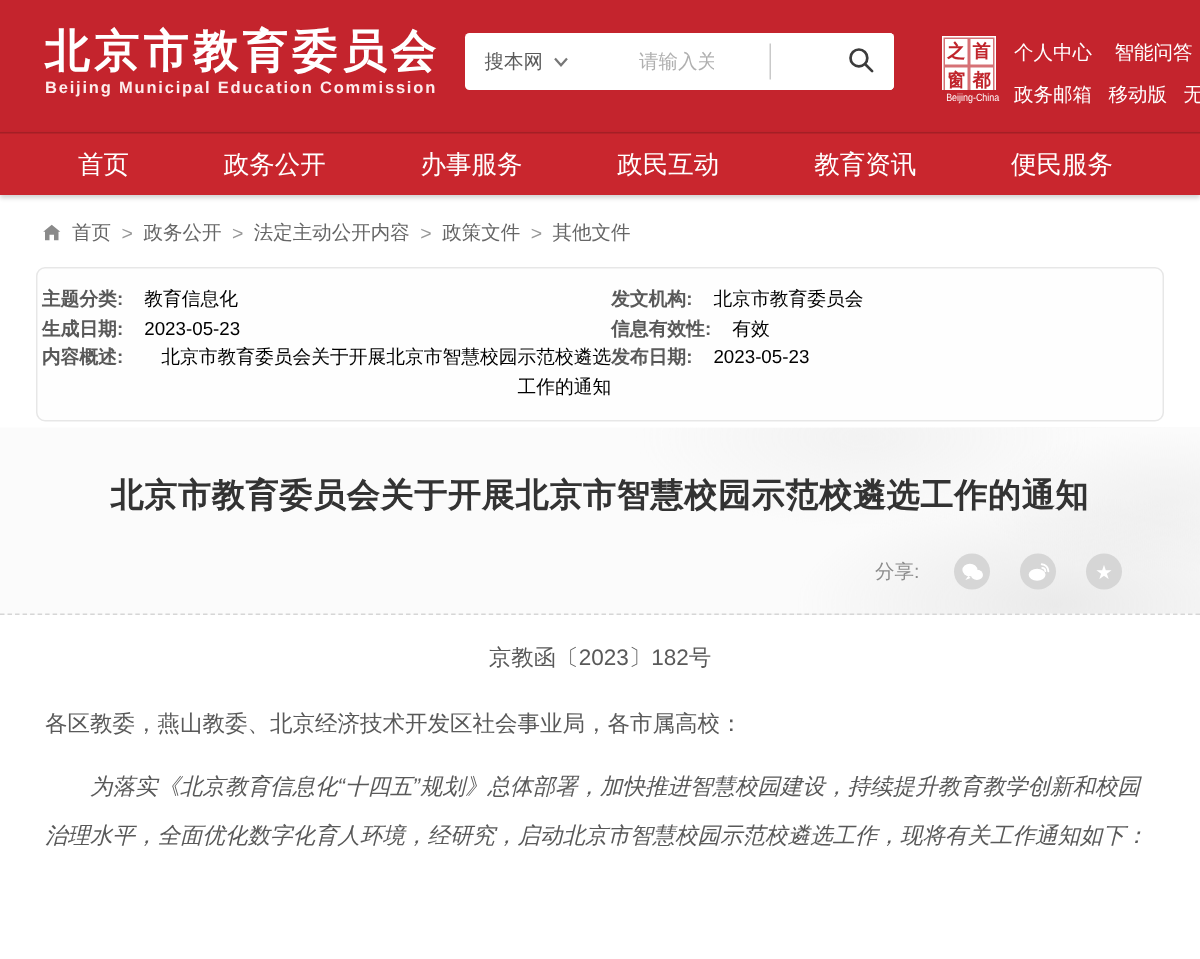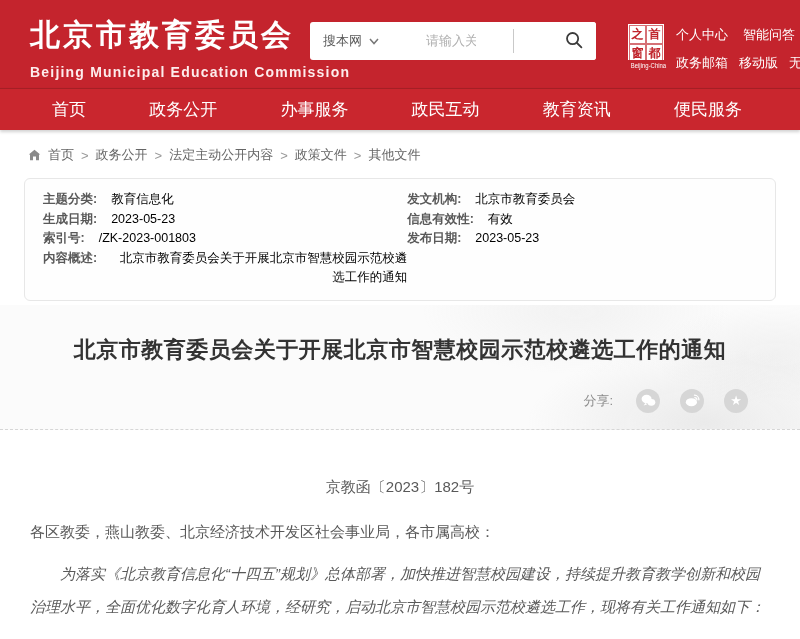--- a/index.html
+++ b/index.html
@@ -3,21 +3,21 @@
 <meta charset="utf-8">
 <style>
   * { margin:0; padding:0; box-sizing:border-box; }
   html,body { width:800px; height:639px; overflow:hidden; background:#fff;
     font-family:"Liberation Sans","DejaVu Sans",sans-serif; }
 
   
   .site-header { position:relative; height:88px; background:#c4242d; }
   .logo { position:absolute; left:30px; top:18px; color:#fff; }
   .logo-cn { font-size:30px; font-weight:700; letter-spacing:3px; line-height:34px; }
-  .logo-en { font-size:14px; font-weight:700; letter-spacing:1.2px; margin-top:12px; color:#fdecec; }
+  .logo-en { font-size:11px; font-weight:700; letter-spacing:1.2px; margin-top:1px; color:#fdecec; }
 
   .search-box { position:absolute; left:310px; top:22px; width:286px; height:38px;
     background:#fff; border-radius:3px; display:flex; align-items:center; overflow:hidden;gap:37px; }
   .search-scope { display:flex; align-items:center; gap:7px; padding:0 10px 0 13px;
     font-size:13px; color:#5a5a5a; cursor:pointer; white-space:nowrap; }
   .search-scope svg { display:block; }
   .search-input { flex:1; min-width:0; border:none; outline:none; font-size:13px; color:#4c1d95;
     font-family:Liberation Mono, monospace; }
   .search-input::placeholder { color:#b0b0b0; }
   .search-divider { width:1px; height:24px; background:#c9c9c9; }
@@ -45,21 +45,21 @@
 
   
   .breadcrumb { display:flex; align-items:center; gap:7px; padding:16px 28px 12px;
     font-size:13px; color:#666; }
   .crumb { cursor:pointer; }
   .crumb-sep { color:#999; }
   .home-icon { display:flex; align-items:center; }
 
   
   .meta-box { margin:2px 24px 0; border:1px solid #e7e7e7; border-radius:6px;
-    background:#fefefe; padding:11px 18px 12px; display:flex; }
+    background:#fefefe; padding:11px 3px 12px; display:flex; }
   .meta-col-left { width:51%; }
   .meta-col-right { flex:1; }
   .meta-row { display:flex; align-items:flex-start; line-height:19.5px; font-size:12.5px; }
   .meta-label { font-weight:700; color:#595959; margin-right:14px; white-space:nowrap; }
   .meta-value { color:#000000;text-align:right; }
 
   
   .title-section { margin-top:4px; padding:30px 40px 16px; position:relative;
     background-color:#fbfbfb;
     background-image:
@@ -72,21 +72,21 @@
   .share-row { display:flex; justify-content:flex-end; align-items:center; gap:20px;
     margin-top:24px; padding-right:12px; }
   .share-label { font-size:13px; color:#8c8c8c; margin-right:3px; }
   .share-circle { width:24px; height:24px; border-radius:50%; background:#d6d6d6;
     display:flex; align-items:center; justify-content:center; cursor:pointer; }
   .share-circle svg { display:block; }
   .share-star { color:#fff; font-size:13px; line-height:1; }
 
   
   .doc-body { padding:16px 30px 0; font-size:15px; color:#595959; }
-  .doc-number { text-align:center; margin:32px 0 20px; }
+  .doc-number { text-align:center; margin:3px 0 20px; }
   .doc-salutation { margin:14px 0 4px; line-height:30px; }
   .doc-para { text-indent:2em; line-height:33px; margin-top:10px;font-style:italic; }
 </style>
 </head>
 <body>
 
 <header class="site-header">
   <div class="logo">
     <div class="logo-cn">北京市教育委员会</div>
     <div class="logo-en">Beijing Municipal Education Commission</div>
@@ -164,24 +164,20 @@
 
 <div class="meta-box">
   <div class="meta-col-left">
     <div class="meta-row">
       <span class="meta-label">主题分类:</span>
       <span class="meta-value">教育信息化</span>
     </div>
     <div class="meta-row">
       <span class="meta-label">生成日期:</span>
       <span class="meta-value">2023-05-23</span>
-    </div>
-    <div class="meta-row">
-      <span class="meta-label">索引号:</span>
-      <span class="meta-value">/ZK-2023-001803</span>
     </div>
     <div class="meta-row">
       <span class="meta-label">内容概述:</span>
       <span class="meta-value">北京市教育委员会关于开展北京市智慧校园示范校遴选工作的通知</span>
     </div>
   </div>
   <div class="meta-col-right">
     <div class="meta-row">
       <span class="meta-label">发文机构:</span>
       <span class="meta-value">北京市教育委员会</span>

